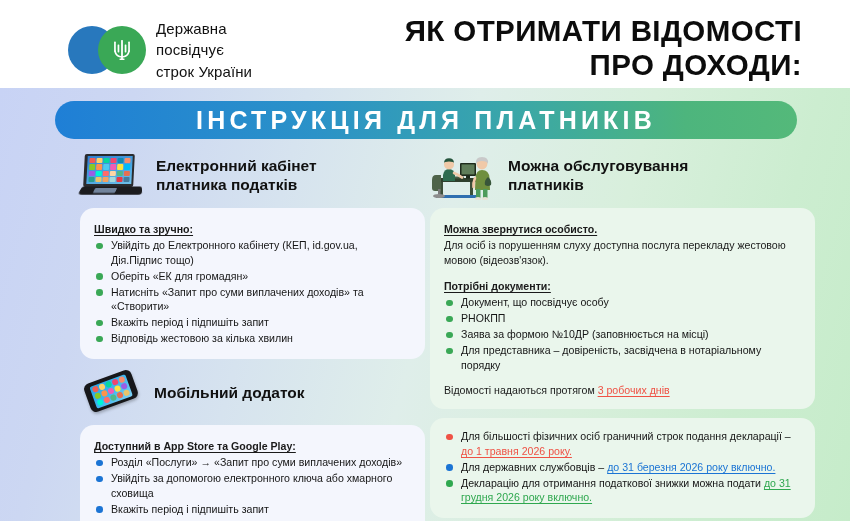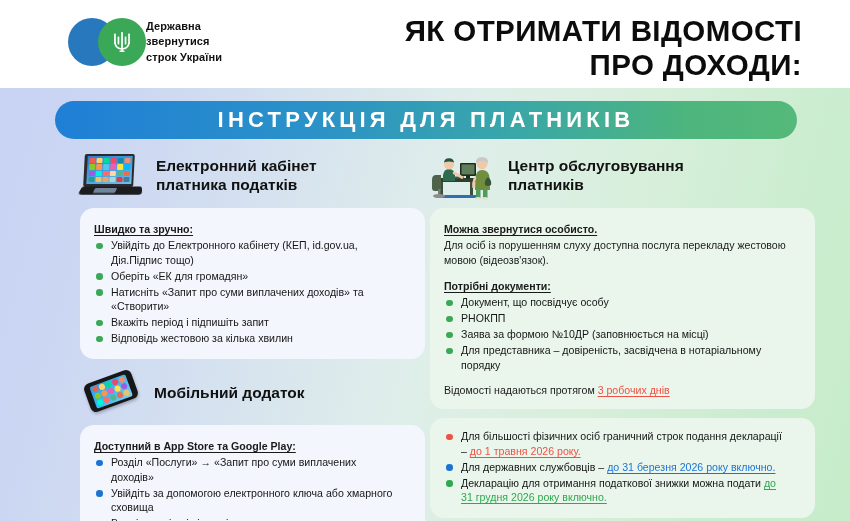--- a/index.html
+++ b/index.html
@@ -31,21 +31,22 @@
     border-radius: 50%;
   }
   .circ.blue  { left: 0;  background: #2878bd; }
   .circ.green { left: 30px; background: #3aa856; }
   .trident {
     position: absolute; left: 30px; top: 0;
     width: 48px; height: 48px;
     display: flex; align-items: center; justify-content: center;
   }
   .logo-text {
-    font-size: 11px; font-weight: bold; line-height: 1.42;
+    margin-left: 10px;
+    font-size: 15px; font-weight: normal; line-height: 1.42;
     color: #111111; letter-spacing: 0.1px;
   }
   .head-title {
     position: absolute; right: 48px; top: 14px;
     width: 500px;
     text-align: right;
     font-size: 29.5px; font-weight: bold;
     line-height: 1.16;
     letter-spacing: 0.4px;
     color: #0c0c0c;
@@ -63,42 +64,42 @@
   
   .banner {
     position: absolute; left: 55px; top: 13px;
     width: 742px; height: 38px;
     border-radius: 19px;
     background: linear-gradient(90deg, #1f7fd6 0%, #2b92c8 35%, #3aa7a8 62%, #4db57d 85%, #54b97a 100%);
     display: flex; align-items: center; justify-content: center;
   }
   .banner-text {
     color: #ffffff;
-    font-size: 22px; font-weight: bold;
+    font-size: 25px; font-weight: bold;
     letter-spacing: 4.2px;
   }
 
   
   .col-left  { position: absolute; left: 80px;  top: 62px; width: 345px; }
   .col-right { position: absolute; left: 430px; top: 62px; width: 385px; }
 
   .section-head {
     display: flex; align-items: center;
     height: 52px;
     margin-bottom: 6px;
   }
   .section-head .ico { flex: 0 0 auto; margin-right: 12px; }
   .section-head .ttl {
     font-size: 15.5px; font-weight: bold;
     line-height: 1.22; color: #111111;
   }
 
   .card {
     border-radius: 14px;
-    padding: 11px 28px 12px 14px;
+    padding: 11px 14px 12px 14px;
   }
   .card.lav  { background: #f4f6fd; }
   .card.mint { background: #eaf6ec; }
 
   .sub {
     font-size: 10.6px; font-weight: bold;
     color: #1a1a1a;
     text-decoration: underline;
     text-underline-offset: 2px;
     margin-bottom: 3px;
@@ -208,21 +209,21 @@
               <rect x="5.6" y="6.4" width="1.7" height="8" rx="0.6"></rect>
               <rect x="12.7" y="6.4" width="1.7" height="8" rx="0.6"></rect>
               <path d="M2.1 12.4 C2.6 17.6 6.2 19.6 10 19.6 C13.8 19.6 17.4 17.6 17.9 12.4 L16.2 12.4 C15.7 16.3 13.2 17.9 10 17.9 C6.8 17.9 4.3 16.3 3.8 12.4 Z"></path>
               <rect x="7.4" y="20.4" width="5.2" height="1.6" rx="0.7"></rect>
             </g>
           </svg>
         </span>
       </div>
       <div class="logo-text">
         <div>Державна</div>
-        <div>звернутися</div>
+        <div>посвідчує</div>
         <div>строк України</div>
       </div>
     </div>
 
     <div class="head-title">
       <div>ЯК ОТРИМАТИ ВІДОМОСТІ</div>
       <div>ПРО ДОХОДИ:</div>
     </div>
   </div>
 
@@ -357,21 +358,21 @@
             <path d="M46 13 q-1 -7 6 -7 q7 0 6 7 q-1 -3 -6 -3 q-5 0 -6 3z" fill="#c9c9c9"></path>
             <path d="M45 27 q-2 5 -1.5 9" stroke="#f0c9a8" stroke-width="2.6" fill="none" stroke-linecap="round"></path>
             <rect x="46" y="38" width="4.5" height="9" fill="#4e9b5c"></rect>
             <rect x="53" y="38" width="4.5" height="9" fill="#4e9b5c"></rect>
             <ellipse cx="48" cy="47.5" rx="3.2" ry="1.6" fill="#e9e1d6"></ellipse>
             <ellipse cx="55" cy="47.5" rx="3.2" ry="1.6" fill="#e9e1d6"></ellipse>
             <path d="M58 26 q4 3 3 8 q-3 2 -6 0 q-1 -5 3 -8z" fill="#38553a"></path>
           </svg>
         </div>
         <div class="ttl">
-          <div>Центр обслуговування</div>
+          <div>Можна обслуговування</div>
           <div>платників</div>
         </div>
       </div>
 
       <div class="card mint">
         <span class="sub">Можна звернутися особисто.</span>
         <div class="plain">Для осіб із порушенням слуху доступна послуга перекладу жестовою мовою (відеозв'язок).</div>
         <div class="gap"></div>
         <span class="sub">Потрібні документи:</span>
         <ul class="items" style="--bc:#3aa856">

